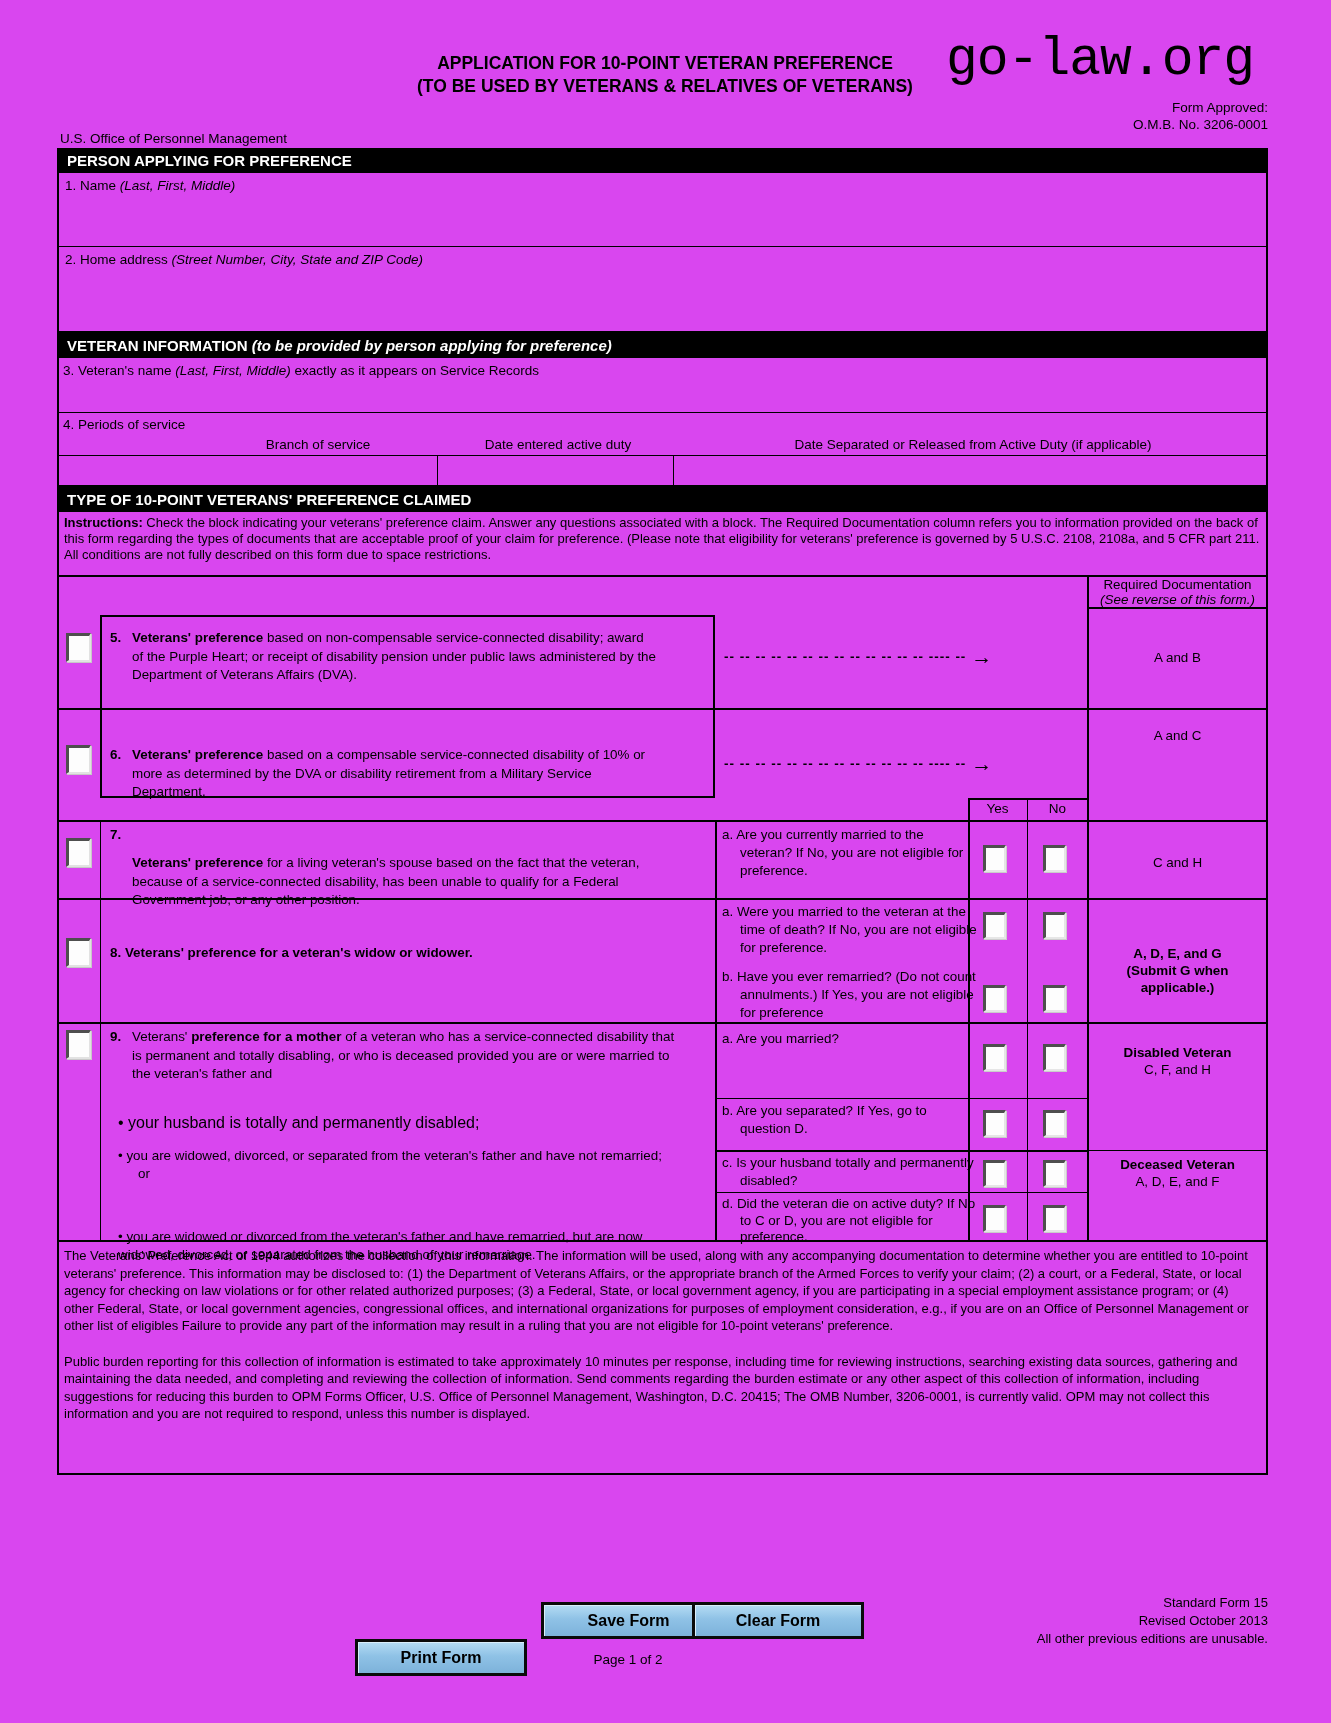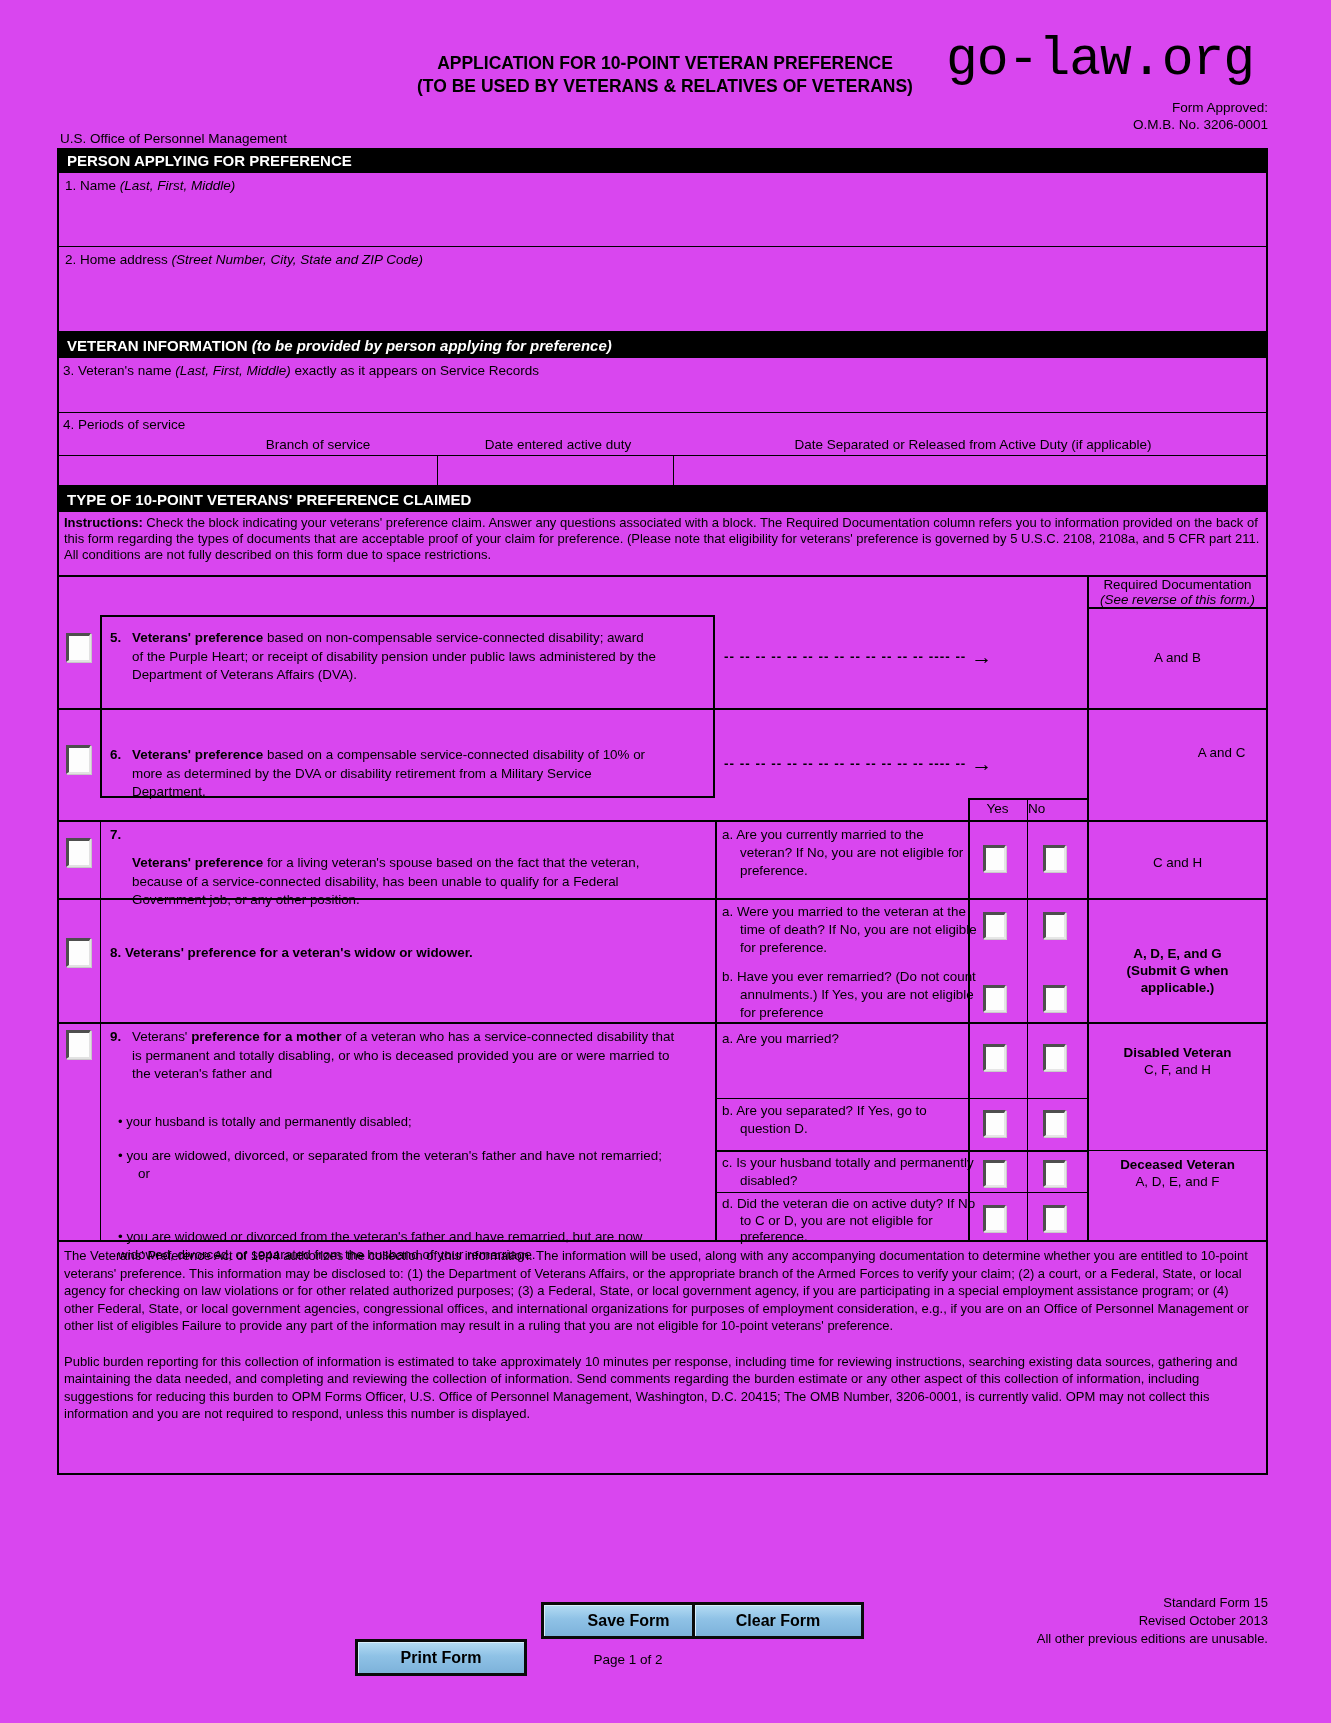--- a/index.html
+++ b/index.html
@@ -117,21 +117,21 @@
   <div class="hline" style="left:57px;top:898px;width:1211px;"></div>
   <div class="hline" style="left:57px;top:1022px;width:1211px;"></div>
 
   <div class="vline1" style="left:100px;top:820px;height:422px;"></div>
   <div class="vline" style="left:715px;top:820px;height:422px;"></div>
   <div class="vline" style="left:968px;top:798px;height:444px;"></div>
   <div class="vline1" style="left:1027px;top:798px;height:444px;"></div>
 
   <div class="hline" style="left:968px;top:798px;width:119px;"></div>
   <div class="abs" style="left:968px;top:801px;width:59px;text-align:center;font-size:13.5px;">Yes</div>
-  <div class="abs" style="left:1028px;top:801px;width:59px;font-size:13.5px;">No</div>
+  <div class="abs" style="left:1028px;top:801px;width:59px;text-align:center;font-size:13.5px;">No</div>
 
   <div class="abs" style="left:100px;top:615px;width:615px;height:93px;box-sizing:border-box;border:2px solid #000;border-bottom:none;"></div>
   <div class="cb" style="left:66px;top:633px;"></div>
   <div class="itemtext" style="left:110px;top:629px;width:548px;">
     <span class="num" style="left:0;top:0;">5.</span>
     <div style="padding-left:22px;"><span style="font-weight:bold;">Veterans' preference</span><span> based on non-compensable service-connected disability; award of the Purple Heart; or receipt of disability pension under public laws administered by the Department of Veterans Affairs (DVA).</span></div>
   </div>
   <div class="dash" style="left:724px;top:645px;">
     <span>-- -- -- -- -- -- -- -- -- -- -- -- -- ---- --</span>
     <span class="arr">→</span>
@@ -141,21 +141,21 @@
   <div class="abs" style="left:100px;top:708px;width:615px;height:90px;box-sizing:border-box;border:2px solid #000;border-top:none;"></div>
   <div class="cb" style="left:66px;top:745px;"></div>
   <div class="itemtext" style="left:110px;top:746px;width:552px;">
     <span class="num" style="left:0;top:0;">6.</span>
     <div style="padding-left:22px;"><span style="font-weight:bold;">Veterans' preference</span><span> based on  a compensable service-connected disability of 10% or more as determined by the DVA or disability retirement from a Military Service Department.</span></div>
   </div>
   <div class="dash" style="left:724px;top:752px;">
     <span>-- -- -- -- -- -- -- -- -- -- -- -- -- ---- --</span>
     <span class="arr">→</span>
   </div>
-  <div class="doc" style="top:745px;margin-left:44px;">A and C</div>
+  <div class="doc" style="top:728px;">A and C</div>
 
   <div class="cb" style="left:66px;top:838px;"></div>
   <div class="itemtext" style="left:110px;top:826px;width:545px;">
     <span class="num" style="left:0;top:0;">7.</span>
     <div style="padding-left:22px;margin-top:28px;"><span style="font-weight:bold;">Veterans' preference</span><span> for a living veteran's spouse based on the fact that the veteran, because of a service-connected disability, has been unable to qualify for a Federal Government job, or any other position.</span></div>
   </div>
   <div class="q" style="left:722px;top:826px;width:238px;">a. Are you currently married to the veteran? If No, you are not eligible for preference.</div>
   <div class="cbs" style="left:983px;top:845px;"></div>
   <div class="cbs" style="left:1043px;top:845px;"></div>
   <div class="doc" style="top:855px;">C and H</div>
@@ -171,21 +171,21 @@
   <div class="doc" style="top:945px;font-weight:bold;line-height:17px;">
     <div>A, D, E, and G</div>
     <div>(Submit G when applicable.)</div>
   </div>
 
   <div class="cb" style="left:66px;top:1030px;"></div>
   <div class="itemtext" style="left:110px;top:1028px;width:565px;">
     <span class="num" style="left:0;top:0;font-weight:bold;">9.</span>
     <div style="padding-left:22px;"><span>Veterans' </span><span style="font-weight:bold;">preference for a mother</span><span> of a veteran who has a service-connected disability that is permanent and totally disabling, or who is deceased provided you are or were married to the veteran's father and</span></div>
   </div>
-  <div class="abs" style="left:118px;top:1114px;width:560px;font-size:13px;">• your husband is totally and permanently disabled;</div>
+  <div class="abs" style="left:118px;top:1114px;width:560px;font-size:16px;">• your husband is totally and permanently disabled;</div>
   <div class="abs" style="left:118px;top:1148px;width:585px;font-size:13.4px;">• you are widowed, divorced, or separated from the veteran's father and have not remarried;</div>
   <div class="abs" style="left:138px;top:1166px;font-size:13.4px;">or</div>
   <div class="abs" style="left:118px;top:1188px;width:555px;font-size:13.4px;line-height:18px;margin-top:40px;">• you are widowed or divorced from the veteran's father and have remarried, but are now widowed, divorced, or separated from the husband of your remarriage.</div>
 
   <div class="q" style="left:722px;top:1030px;width:240px;">a.  Are you married?</div>
   <div class="cbs" style="left:983px;top:1044px;"></div>
   <div class="cbs" style="left:1043px;top:1044px;"></div>
 
   <div class="hline1" style="left:715px;top:1098px;width:372px;"></div>
   <div class="q" style="left:722px;top:1102px;width:240px;">b.  Are you separated?  If Yes, go to question D.</div>

